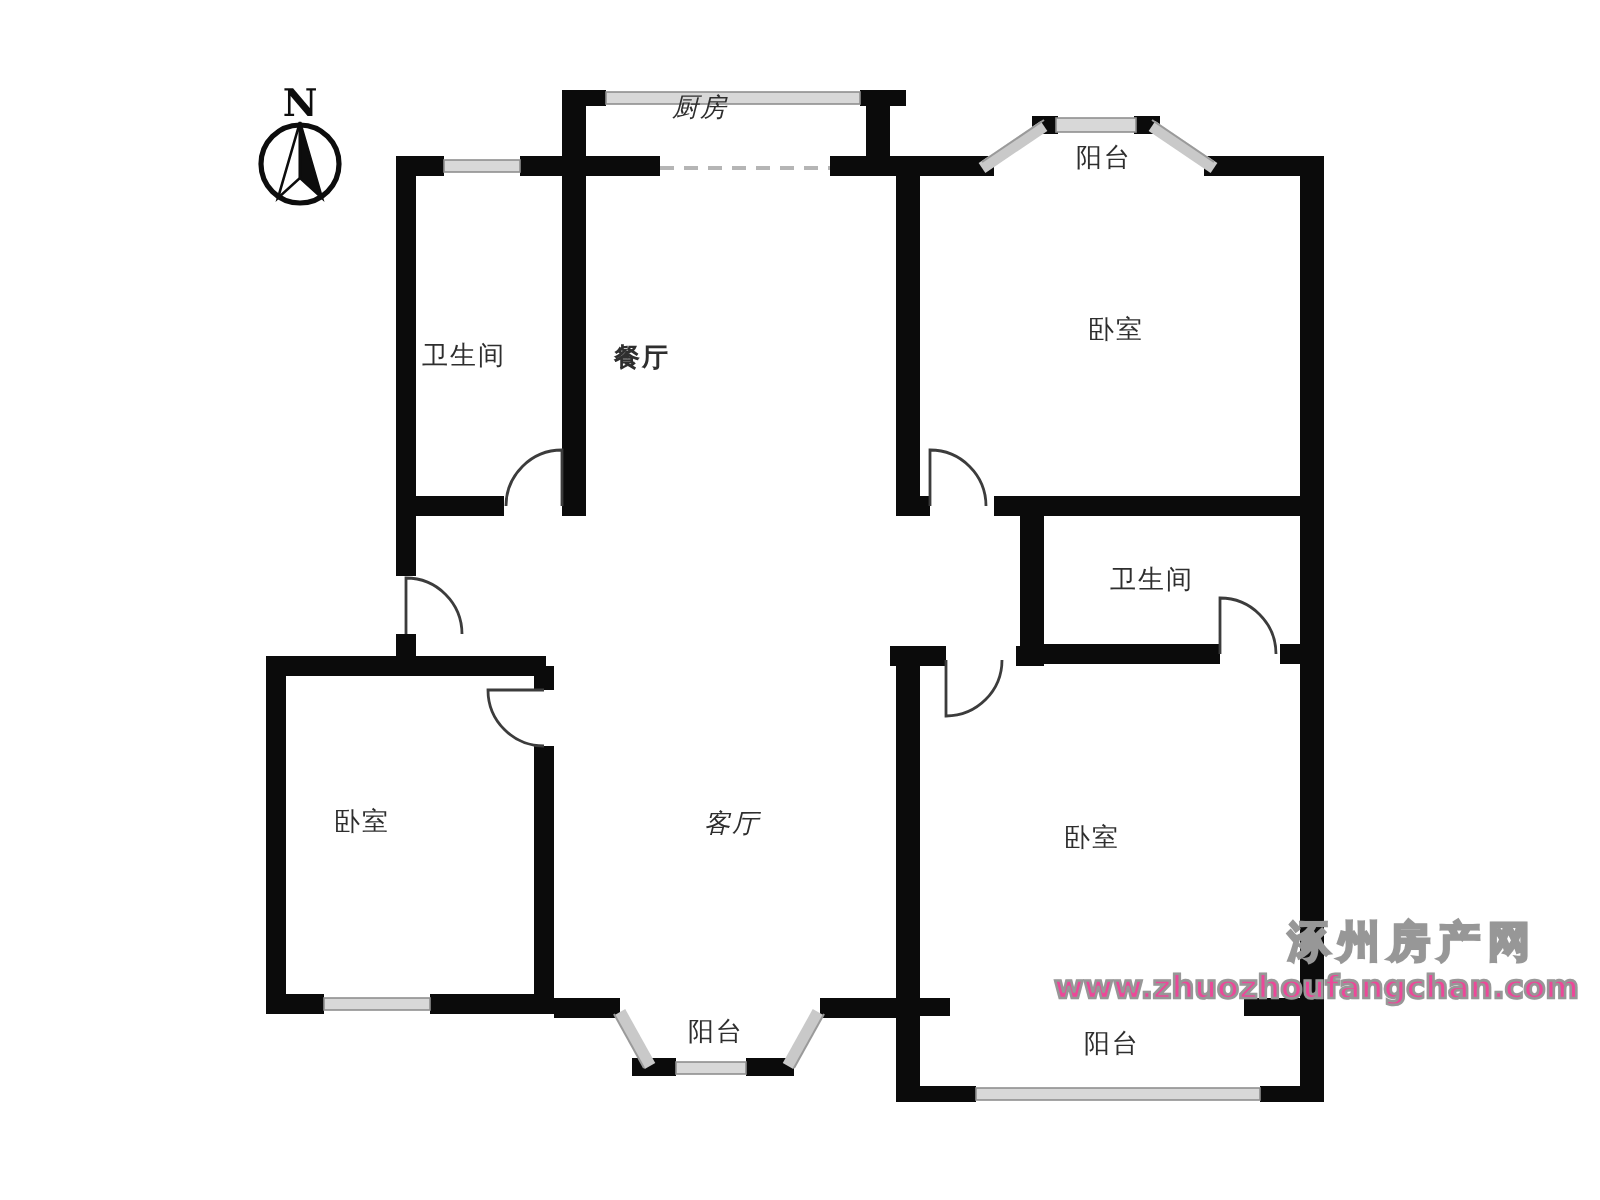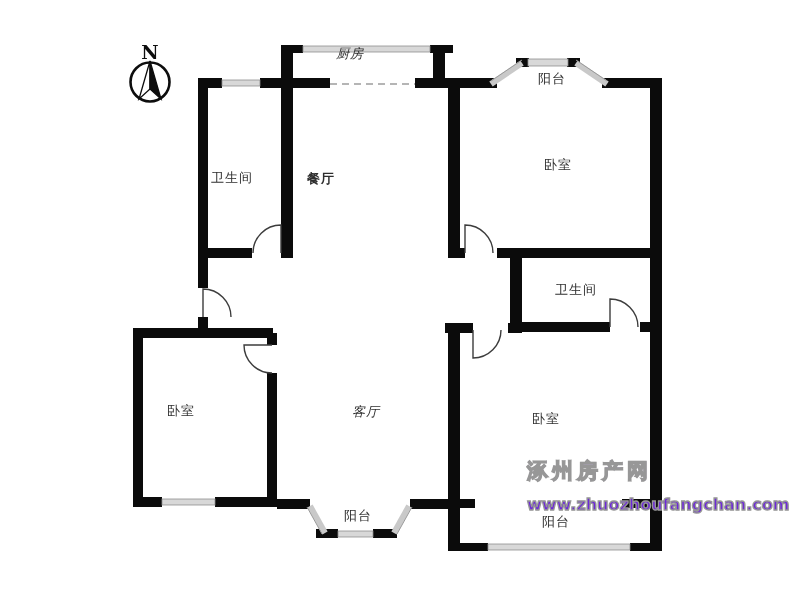--- a/index.html
+++ b/index.html
@@ -12,27 +12,27 @@
     position:absolute;transform:translate(-50%,-50%);
     font-size:13px;color:#2e2e2e;letter-spacing:1px;white-space:nowrap;
     font-family:"DejaVu Sans","Liberation Sans",sans-serif;
   }
   .compass-n{
     position:absolute;transform:translate(-50%,-50%);
     font-family:"DejaVu Serif","Liberation Serif",serif;
     font-weight:bold;font-size:19px;color:#0d0d0d;
   }
   .watermark{
-    position:absolute;left:527px;top:459px;width:242px;text-align:left;
+    position:absolute;left:527px;top:459px;width:242px;text-align:right;
     font-family:"DejaVu Sans","Liberation Sans",sans-serif;font-weight:bold;
-    color:#6d28d9;-webkit-text-stroke:1.3px #979797;
+    color:#ec4899;-webkit-text-stroke:1.3px #979797;
     text-shadow:0 0 1px #aaaaaa;
   }
   .watermark .wm-title{font-size:21px;letter-spacing:4px;line-height:24px;}
-  .watermark .wm-url{font-size:16px;letter-spacing:0px;line-height:18px;margin-top:13px;}
+  .watermark .wm-url{font-size:16px;letter-spacing:0px;line-height:18px;margin-top:2px;}
 </style>
 </head>
 <body>
 
 <div id="canvas">
 
   <svg id="plan-svg" width="800" height="600" viewBox="0 0 800 600">
 
     <g fill="#0b0b0b" stroke="none">
 

